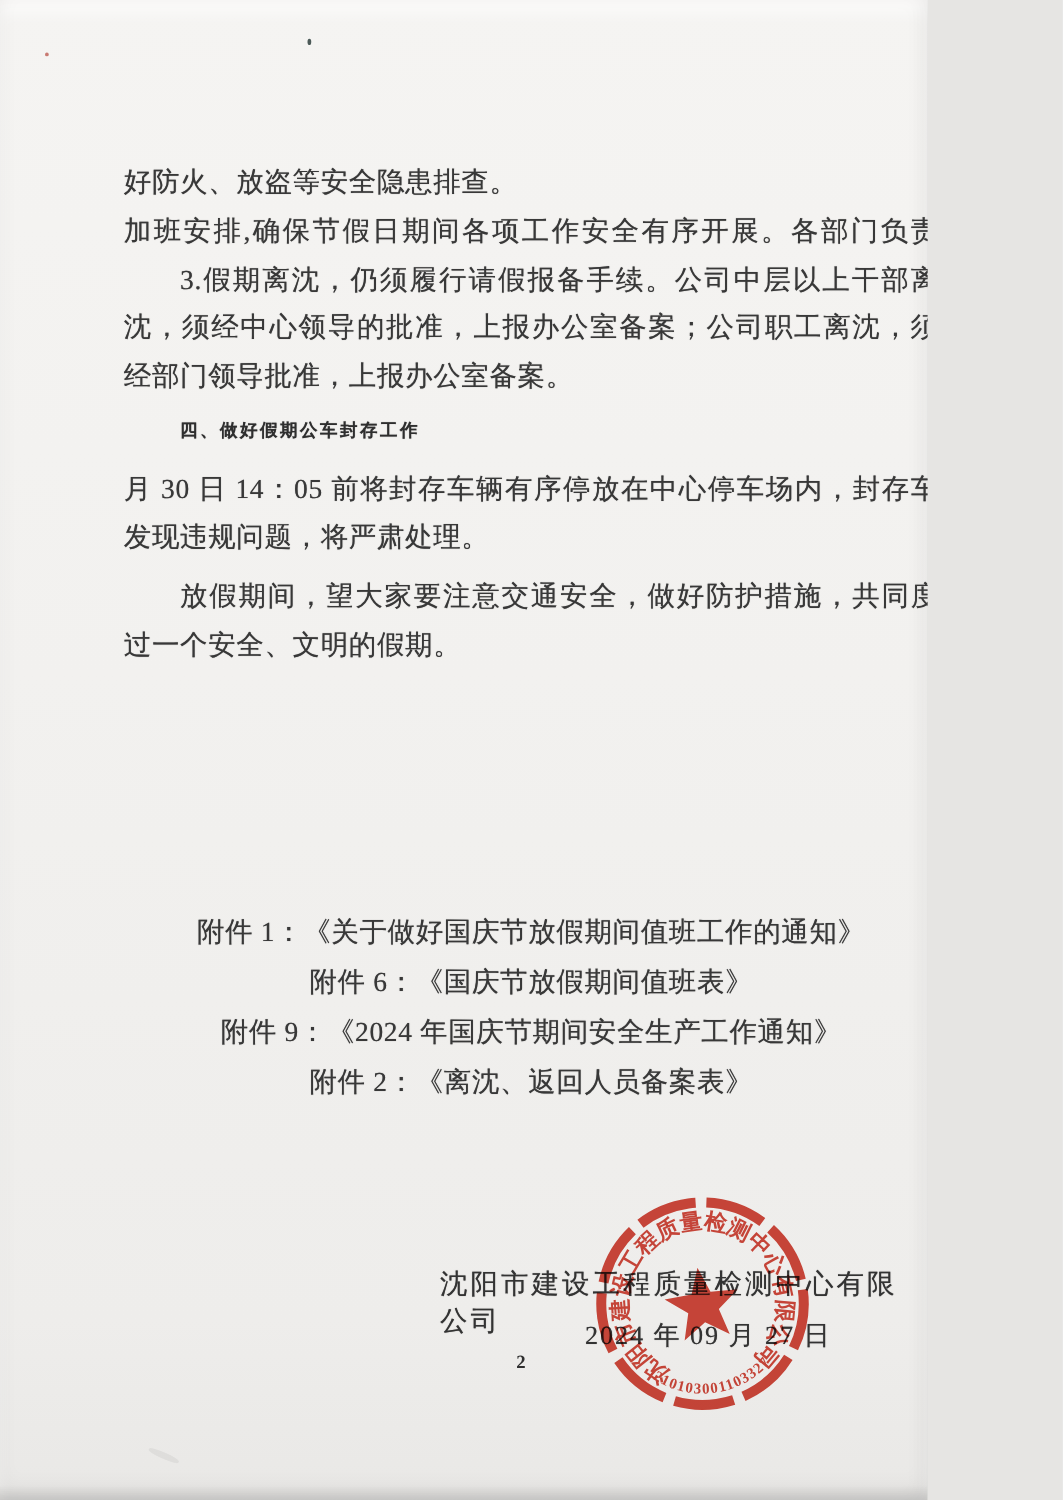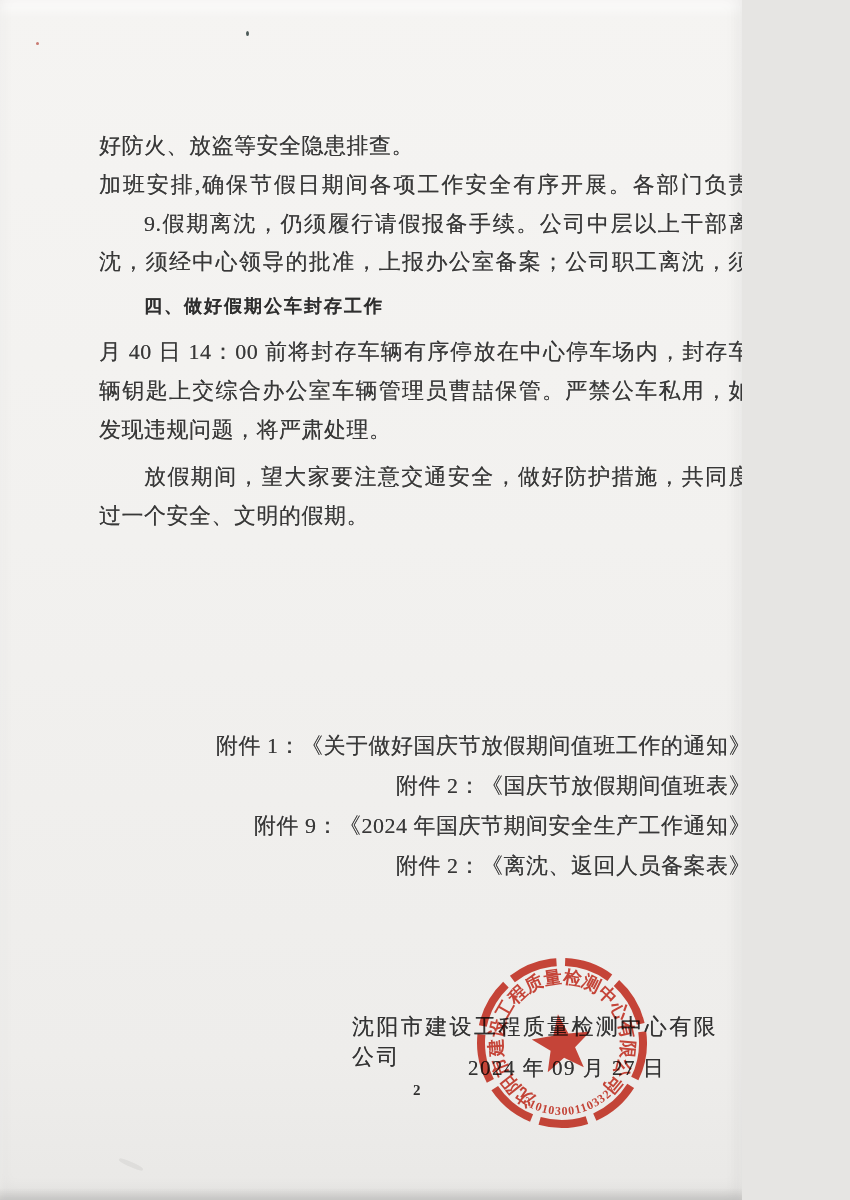--- a/index.html
+++ b/index.html
@@ -12,27 +12,27 @@
   }
   .page::after{content:"";position:absolute;left:0;right:0;bottom:0;height:12px;
     background:linear-gradient(180deg,rgba(0,0,0,0),rgba(0,0,0,.10));}
   
   .bodytext{position:absolute;left:99px;top:127px;width:652px;
     font-size:22px;letter-spacing:.5px;
     text-shadow:0 0 .6px rgba(56,56,56,.7);}
   .bline{height:38.8px;line-height:38.8px;text-align:justify;text-align-last:justify;}
   .bline.end{text-align-last:left;}
   .bline.indent{padding-left:45px;}
-  .bline.heading{font-family:Liberation Mono, monospace;font-weight:700;
-    font-size:18px;letter-spacing:2px;color:#2e2e2e;margin:6px 0;}
+  .bline.heading{font-family:Liberation Serif, serif;font-weight:700;
+    font-size:14px;letter-spacing:2px;color:#2e2e2e;margin:6px 0;}
   .bline.gap{margin-top:9px;}
   
   .attachments{position:absolute;left:99px;top:726px;width:652px;
     font-size:22px;letter-spacing:.5px;text-shadow:0 0 .6px rgba(56,56,56,.7);}
-  .aline{height:40px;line-height:40px;text-align:right;}
+  .aline{height:40px;line-height:40px;text-align:center;}
   
   .sig-company{position:absolute;left:352px;top:1012px;font-size:22px;letter-spacing:2.4px;
     color:#333;text-shadow:0 0 .6px rgba(50,50,50,.7);}
   .sig-date{position:absolute;left:468px;top:1054px;font-size:21px;letter-spacing:1.5px;
     color:#333;text-shadow:0 0 .6px rgba(50,50,50,.7);}
   .page-number{position:absolute;left:413px;top:1082px;font-size:15px;font-weight:700;color:#2f2f2f;}
   
   .seal{position:absolute;left:467px;top:948px;width:190px;height:190px;
     mix-blend-mode:multiply;opacity:.92;filter:blur(.35px);}
   .seal text{font-family:"Liberation Serif","DejaVu Serif",serif;font-weight:700;}
@@ -48,33 +48,33 @@
 
 <div class="page">
 
   <div class="speck s1"></div>
   <div class="speck s2"></div>
   <div class="speck s3"></div>
 
   <main class="bodytext">
     <div class="bline end">好防火、放盗等安全隐患排查。</div>
     <div class="bline">加班安排,确保节假日期间各项工作安全有序开展。各部门负责</div>
-    <div class="bline indent">9.假期离沈，仍须履行请假报备手续。公司中层以上干部离</div>
+    <div class="bline indent">3.假期离沈，仍须履行请假报备手续。公司中层以上干部离</div>
     <div class="bline">沈，须经中心领导的批准，上报办公室备案；公司职工离沈，须</div>
+    <div class="bline end">经部门领导批准，上报办公室备案。</div>
     <div class="bline heading end indent">四、做好假期公车封存工作</div>
-    <div class="bline">月 40 日 14：00 前将封存车辆有序停放在中心停车场内，封存车</div>
-    <div class="bline">辆钥匙上交综合办公室车辆管理员曹喆保管。严禁公车私用，如</div>
+    <div class="bline">月 30 日 14：05 前将封存车辆有序停放在中心停车场内，封存车</div>
     <div class="bline end">发现违规问题，将严肃处理。</div>
     <div class="bline indent gap">放假期间，望大家要注意交通安全，做好防护措施，共同度</div>
     <div class="bline end">过一个安全、文明的假期。</div>
   </main>
 
   <section class="attachments">
     <div class="aline">附件 1：《关于做好国庆节放假期间值班工作的通知》</div>
-    <div class="aline">附件 2：《国庆节放假期间值班表》</div>
+    <div class="aline">附件 6：《国庆节放假期间值班表》</div>
     <div class="aline">附件 9：《2024 年国庆节期间安全生产工作通知》</div>
     <div class="aline">附件 2：《离沈、返回人员备案表》</div>
   </section>
 
   <div class="sig-company">沈阳市建设工程质量检测中心有限公司</div>
   <div class="sig-date">2024 年 09 月 27 日</div>
   <div class="page-number">2</div>
 
   <svg class="seal" viewBox="0 0 190 190">
     <g transform="rotate(-8 95 95)" fill="#cf392b">

